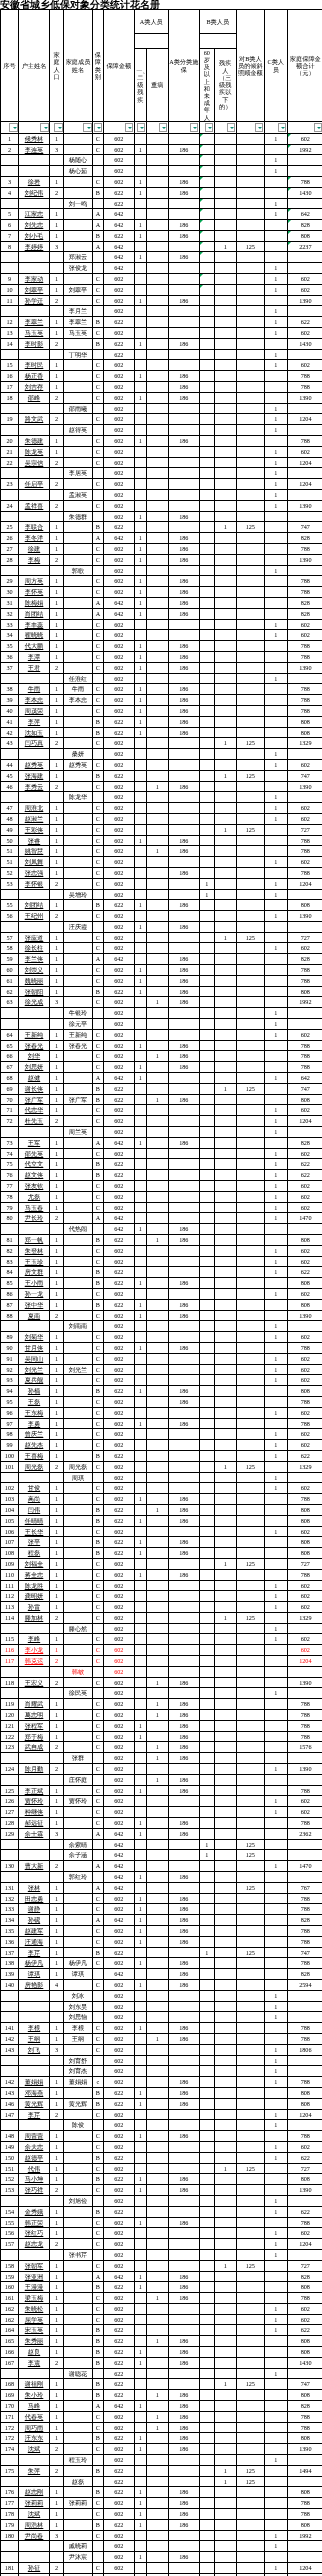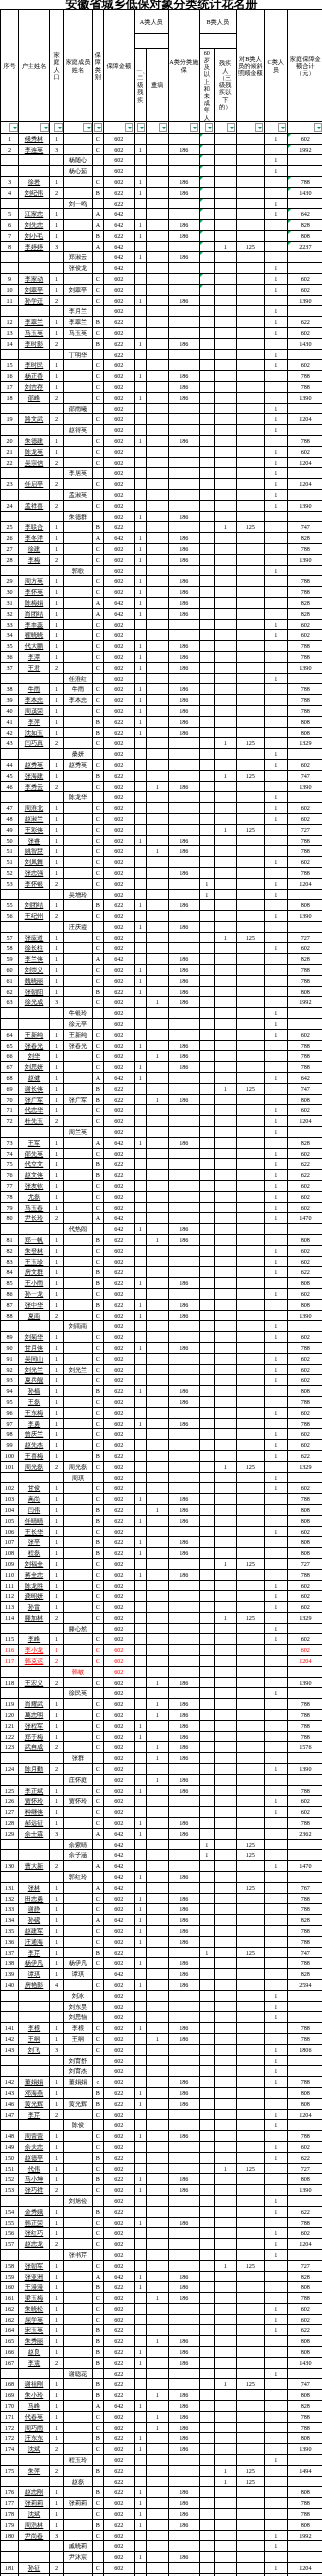--- a/index.html
+++ b/index.html
@@ -1,17 +1,17 @@
 <!DOCTYPE html>
 <html style="font-size:8.2px"><head>
 <meta charset="utf-8">
 <style>
   html,body{margin:0;padding:0;background:#fff;}
   body{width:323px;font-family:"Liberation Serif","DejaVu Serif",serif;color:#000;}
-  .page-title{height:9.3px;line-height:9.3px;text-align:center;font-weight:bold;font-size:12px;text-decoration:underline;}
+  .page-title{height:9.3px;line-height:9.3px;font-weight:bold;font-size:10px;text-decoration:underline;}
   table{border-collapse:collapse;table-layout:fixed;width:323px;}
   td{border:0.5px solid #000;padding:0;font-size:6.2px;text-align:center;vertical-align:middle;overflow:hidden;position:relative;}
   thead td{line-height:7.2px;word-break:break-all;}
   tr.h1{height:24px;} tr.h2{height:14.4px;} tr.h3{height:57px;}
   tr.h3 td{padding:0 1.5px;}
   td.narrow{padding:0 3.1px;}
   td.narrow2{padding:0 2.1px;}
   tr.filter{height:12px;}
   tr.filter td{text-align:right;vertical-align:middle;}
   .fbtn{display:inline-block;width:6.7px;height:6.7px;border:0.5px solid #9a9a9a;background:#fff;margin:0 0.5px 0 0;vertical-align:middle;line-height:5.7px;cursor:pointer;}

